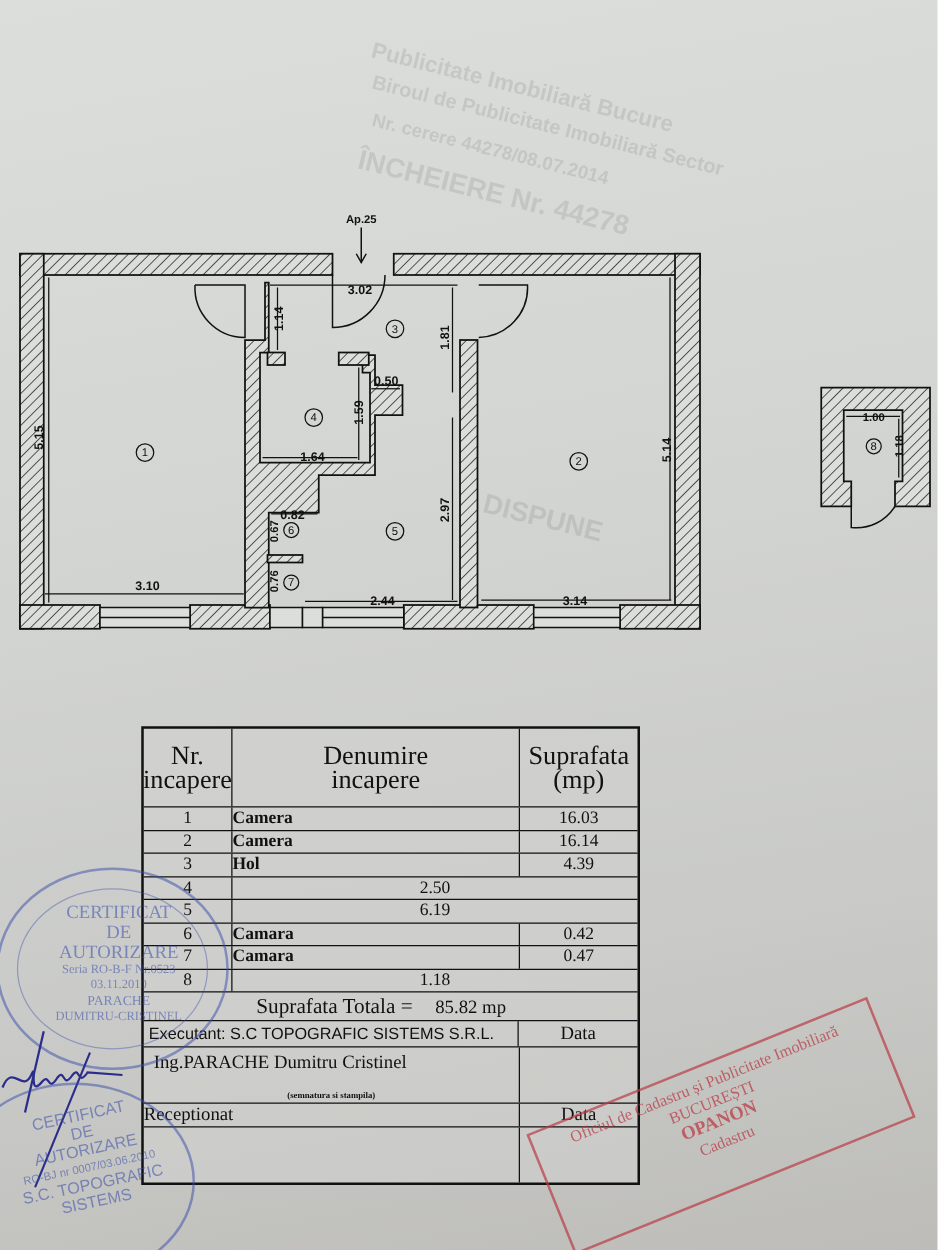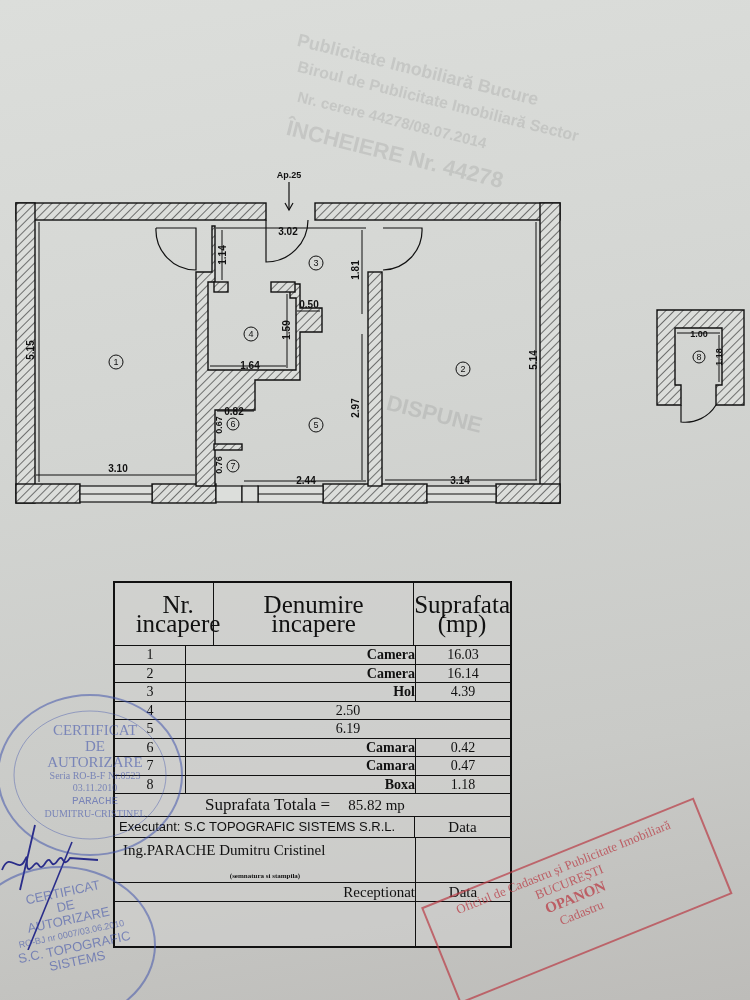--- a/index.html
+++ b/index.html
@@ -5,23 +5,23 @@
     html,body{margin:0;padding:0;}
     body{width:750px;height:1000px;overflow:hidden;position:relative;
       background:linear-gradient(170deg,#dcdedb 0%,#d3d5d2 40%,#c9cac7 75%,#bdbcb9 100%);
       font-family:"Liberation Serif",serif;color:#111;}
     .ghost{position:absolute;color:rgba(70,70,70,0.13);font-family:"Liberation Sans",sans-serif;font-weight:bold;white-space:nowrap;transform-origin:left top;}
     svg.plan{position:absolute;left:0;top:0;}
     .tbl{position:absolute;left:113px;top:581px;width:395px;border:2px solid #111;background:rgba(210,210,207,0.55);}
     .row{display:flex;border-top:1.5px solid #111;}
     .row:first-child{border-top:none;}
     .c1{width:70px;border-right:1.5px solid #111;text-align:center;}
-    .c2{width:229px;border-right:1.5px solid #111;text-align:right;}
+    .c2{width:229px;border-right:1.5px solid #111;text-align:left;}
     .c3{flex:1;text-align:center;}
-    .hdr{height:62px;font-size:25px;line-height:19px;margin-left:28px;}
+    .hdr{height:62px;font-size:21px;line-height:19px;}
     .hdr>div{display:flex;flex-direction:column;justify-content:center;align-items:center;}
     .drow{height:17.5px;font-size:14px;line-height:17.5px;}
     .drow .c2{font-weight:bold;}
     .sum{height:22px;font-size:17px;line-height:22px;}
     .sum .wide{flex:1;padding-left:100px;}
     .sum .wide span.v{margin-left:18px;font-size:15px;}
     .stamp{position:absolute;color:rgba(55,75,170,0.55);font-family:"Liberation Serif",serif;text-align:center;}
     .redstamp{position:absolute;left:460px;top:900px;width:290px;height:100px;transform:rotate(-22deg);transform-origin:left bottom;border:2px solid rgba(185,60,70,0.7);color:rgba(185,60,70,0.75);font-family:"Liberation Serif",serif;font-size:13px;text-align:center;}
   </style>
 </head>
@@ -184,21 +184,20 @@
       <div class="c2">Camara</div>
       <div class="c3">0.42</div>
     </div>
   <div class="row drow">
       <div class="c1">7</div>
       <div class="c2">Camara</div>
       <div class="c3">0.47</div>
     </div>
   <div class="row drow">
       <div class="c1">8</div>
-      <div class="c2">Boxa</div>
       <div class="c3">1.18</div>
     </div>
   <div class="row sum">
     <div class="wide" style="padding-left:90px;"><span>Suprafata Totala =</span><span class="v">85.82 mp</span></div>
   </div>
   <div class="row" style="height:20px;font-size:14px;line-height:20px;">
     <div style="width:300px;border-right:1.5px solid #111;padding-left:4px;box-sizing:border-box;font-family:'Liberation Sans',sans-serif;font-size:13px;">Executant: S.C TOPOGRAFIC SISTEMS S.R.L.</div>
     <div class="c3" style="font-size:15px;">Data</div>
   </div>
   <div class="row" style="height:44px;">
@@ -220,21 +219,21 @@
 <svg style="position:absolute;left:-5px;top:690px;" width="200" height="170">
   <ellipse cx="95" cy="85" rx="92" ry="80" fill="none" stroke="rgba(55,75,170,0.5)" stroke-width="2"></ellipse>
   <ellipse cx="95" cy="85" rx="76" ry="64" fill="none" stroke="rgba(55,75,170,0.4)" stroke-width="1"></ellipse>
 </svg>
 <div class="stamp" style="left:20px;top:722px;width:150px;font-size:15px;line-height:16px;">
   <div>CERTIFICAT</div>
   <div>DE</div>
   <div>AUTORIZARE</div>
   <div style="font-size:10px;line-height:12px;">Seria RO-B-F Nr.0523</div>
   <div style="font-size:10px;line-height:12px;">03.11.2010</div>
-  <div style="font-size:11px;line-height:14px;font-family:Liberation Mono, monospace;">PARACHE</div>
+  <div style="font-size:11px;line-height:14px;">PARACHE</div>
   <div style="font-size:10px;line-height:12px;">DUMITRU-CRISTINEL</div>
 </div>
 
 <svg style="position:absolute;left:0;top:820px;" width="110" height="130">
   <path d="M2,50 C10,30 18,55 25,40 C30,28 22,60 34,45 C40,38 38,55 46,42 C52,34 50,52 58,40 C64,32 62,50 70,38 L98,40" fill="none" stroke="#2a2d8a" stroke-width="1.8"></path>
   <path d="M35,5 L20,70" fill="none" stroke="#2a2d8a" stroke-width="1.8"></path>
   <path d="M72,22 L28,130" fill="none" stroke="#2a2d8a" stroke-width="1.6"></path>
 </svg>
 
 <svg style="position:absolute;left:-40px;top:855px;" width="200" height="160">

